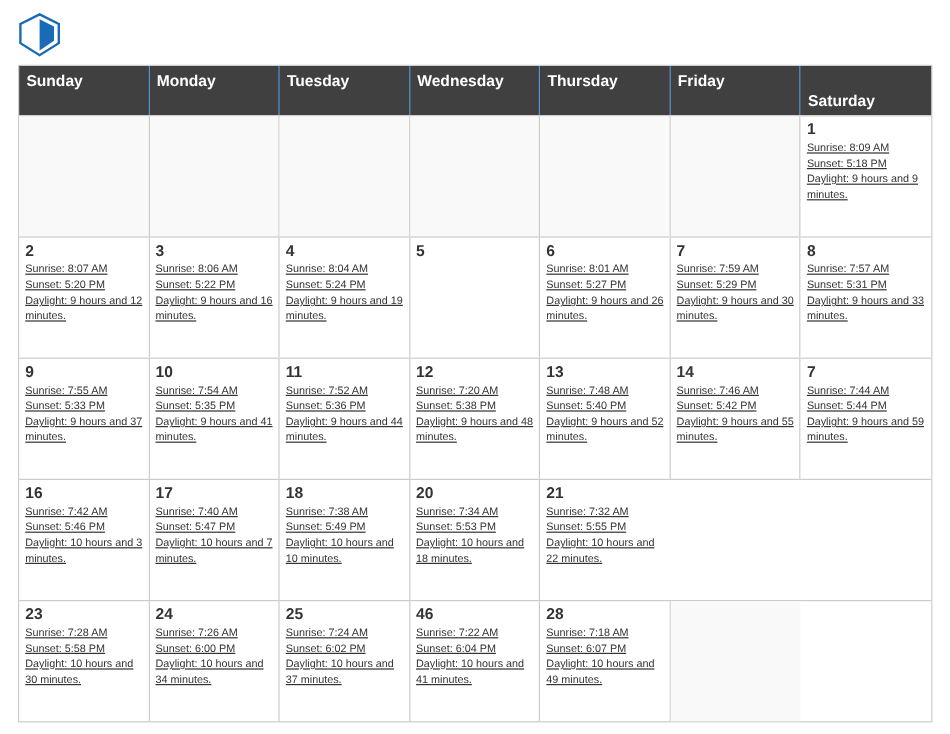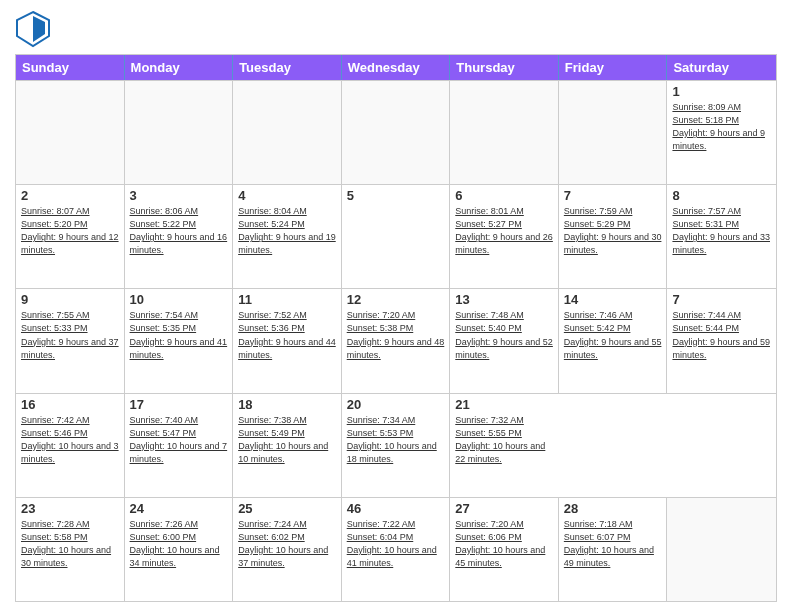--- a/index.html
+++ b/index.html
@@ -56,32 +56,33 @@
     }
     .calendar {
       flex: 1;
       display: flex;
       flex-direction: column;
       border: 1px solid #ccc;
     }
     .cal-header {
       display: grid;
       grid-template-columns: repeat(7, 1fr);
-      background: #8b5cf6;
+      background: #404040;
     }
     .cal-header-cell {
       color: #fff;
       font-weight: bold;
       font-size: 13px;
       padding: 5px 6px;
       text-align: left;
       border-right: 1px solid #5592d0;
     }
     .cal-header-cell:last-child {
       border-right: none;
+      margin-top: 16px;
     }
     .cal-body {
       flex: 1;
       display: flex;
       flex-direction: column;
     }
     .cal-row {
       display: grid;
       grid-template-columns: repeat(7, 1fr);
       flex: 1;
@@ -298,26 +299,20 @@
 Sunset: 6:02 PM
 Daylight: 10 hours and 37 minutes.</div>
           </div>
           <div class="cal-cell">
             <span class="day-num">46</span>
             <div class="cell-info">Sunrise: 7:22 AM
 Sunset: 6:04 PM
 Daylight: 10 hours and 41 minutes.</div>
           </div>
           <div class="cal-cell">
-            <span class="day-num">27</span>
-            <div class="cell-info">Sunrise: 7:20 AM
-Sunset: 6:06 PM
-Daylight: 10 hours and 45 minutes.</div>
-          </div>
-          <div class="cal-cell">
             <span class="day-num">28</span>
             <div class="cell-info">Sunrise: 7:18 AM
 Sunset: 6:07 PM
 Daylight: 10 hours and 49 minutes.</div>
           </div>
           <div class="cal-cell empty"></div>
         </div>
       </div>
   </div>
 </div>

